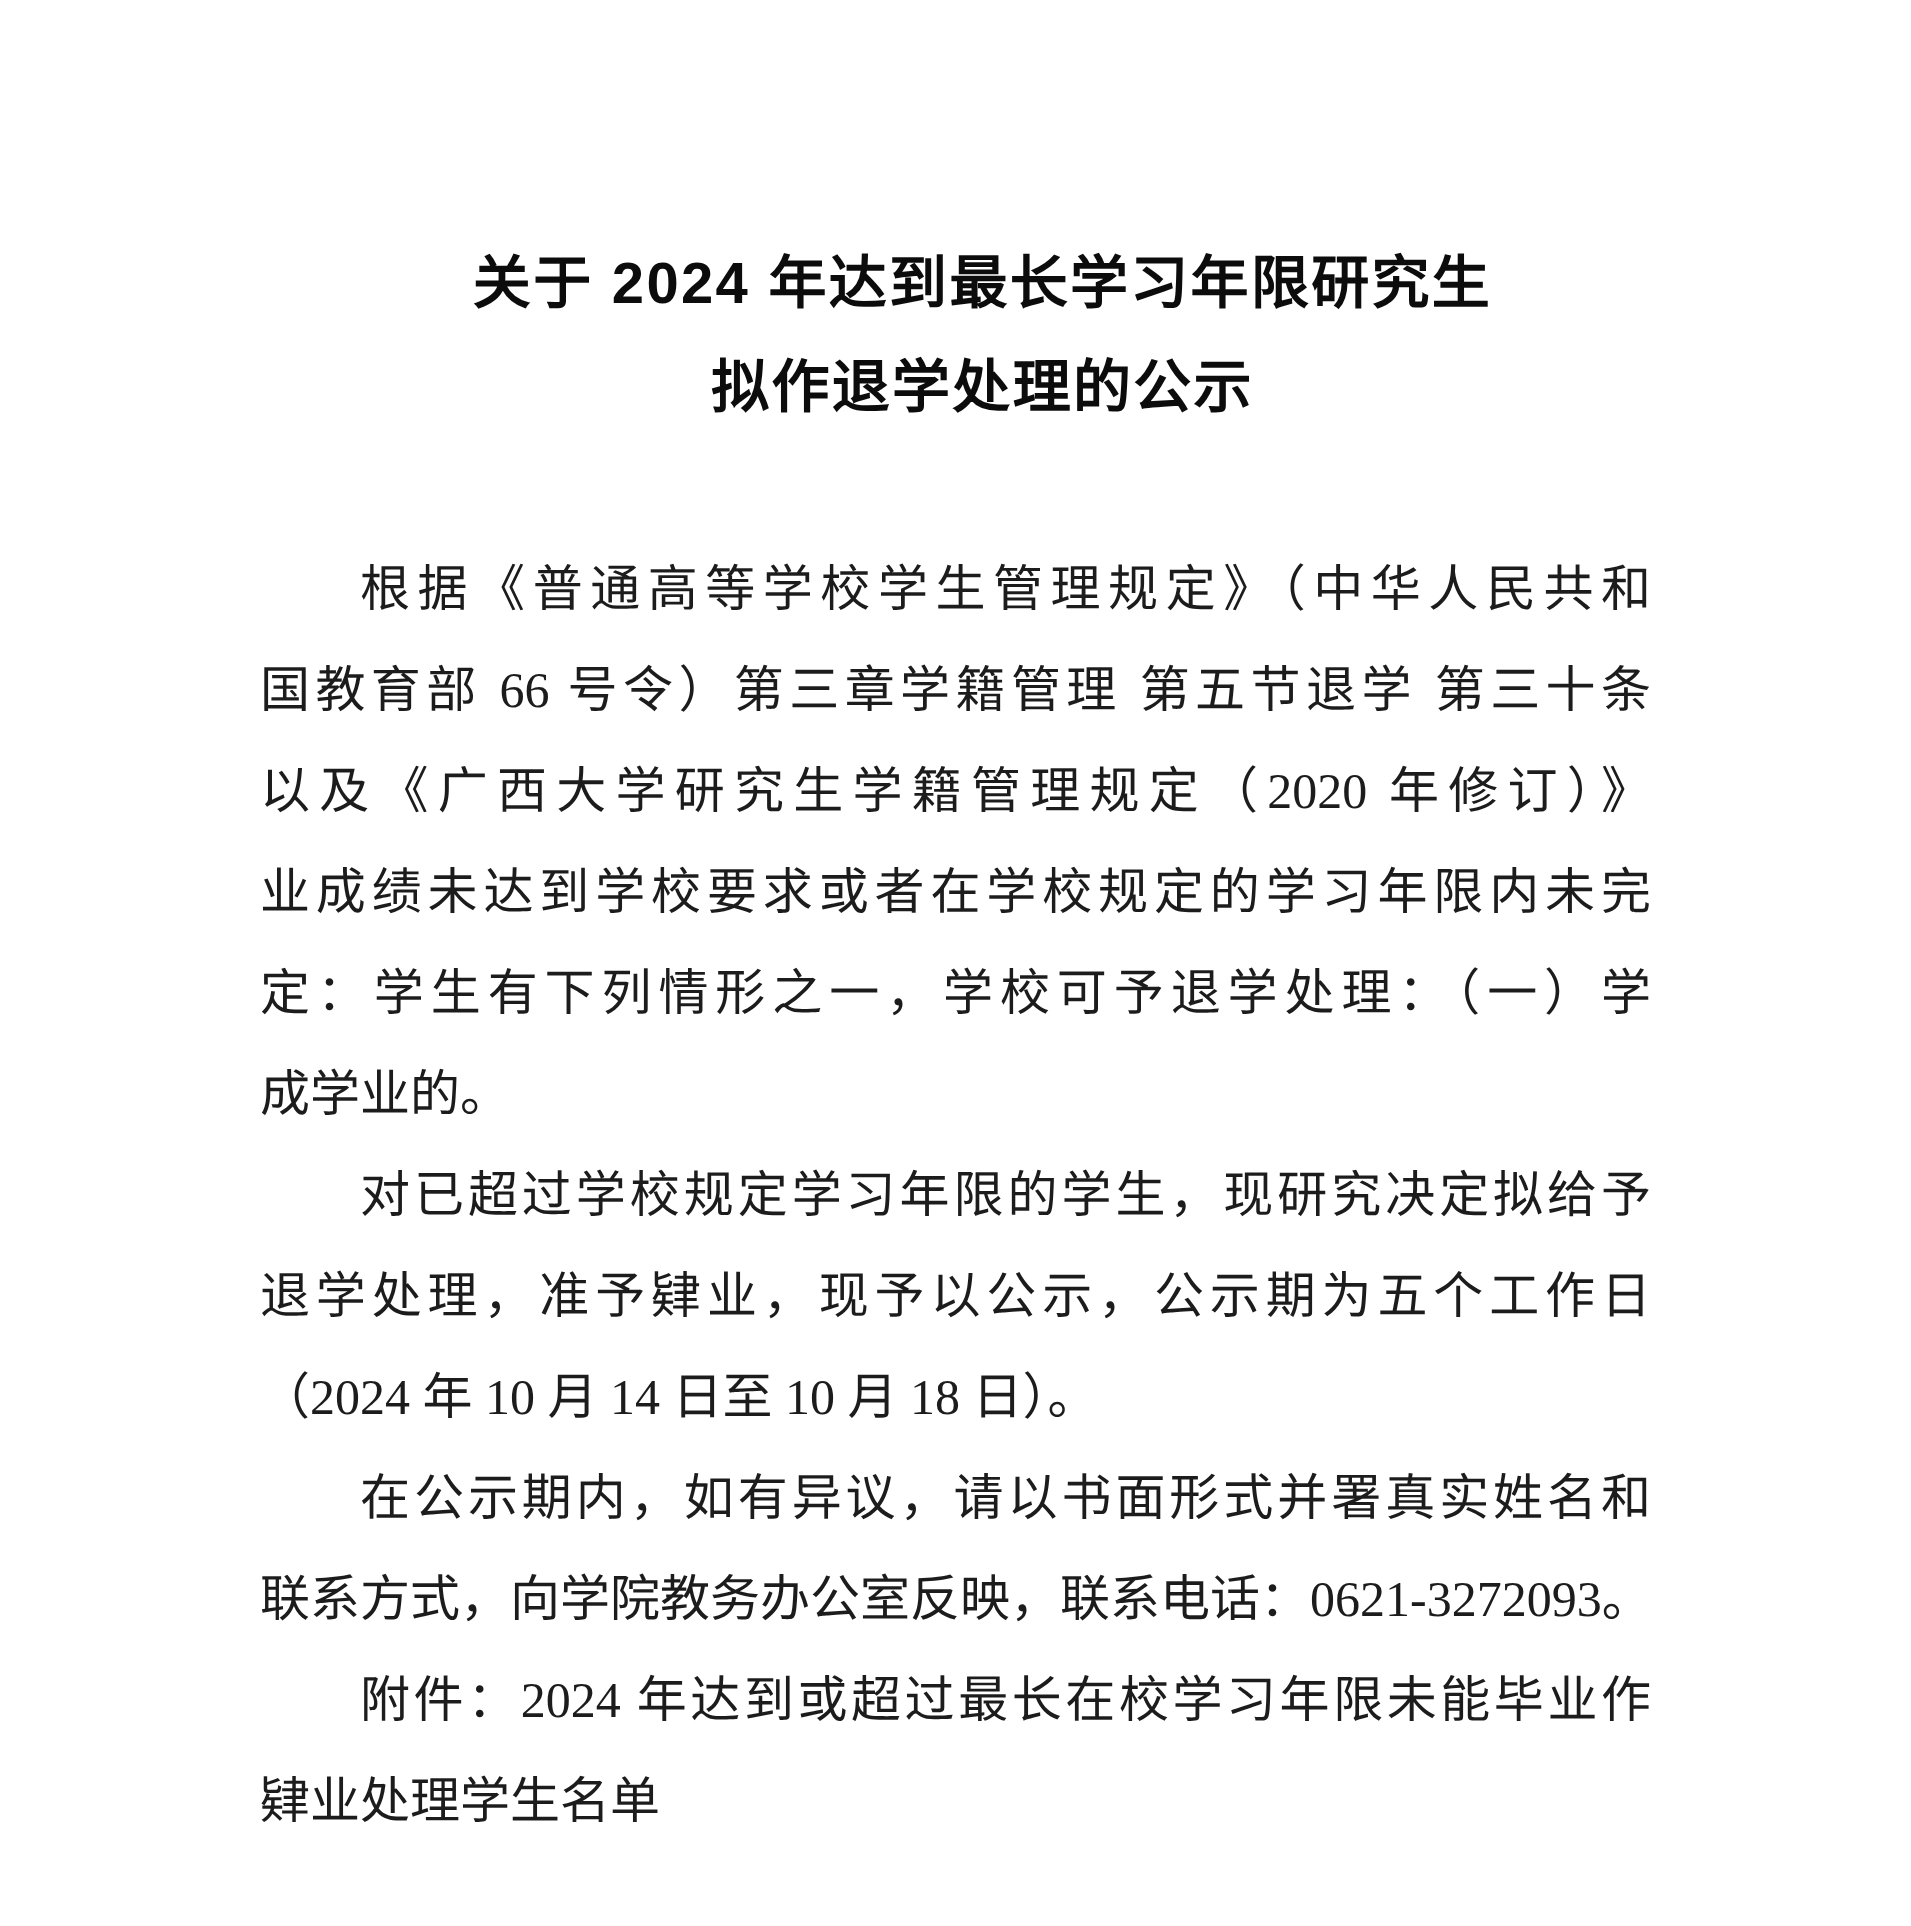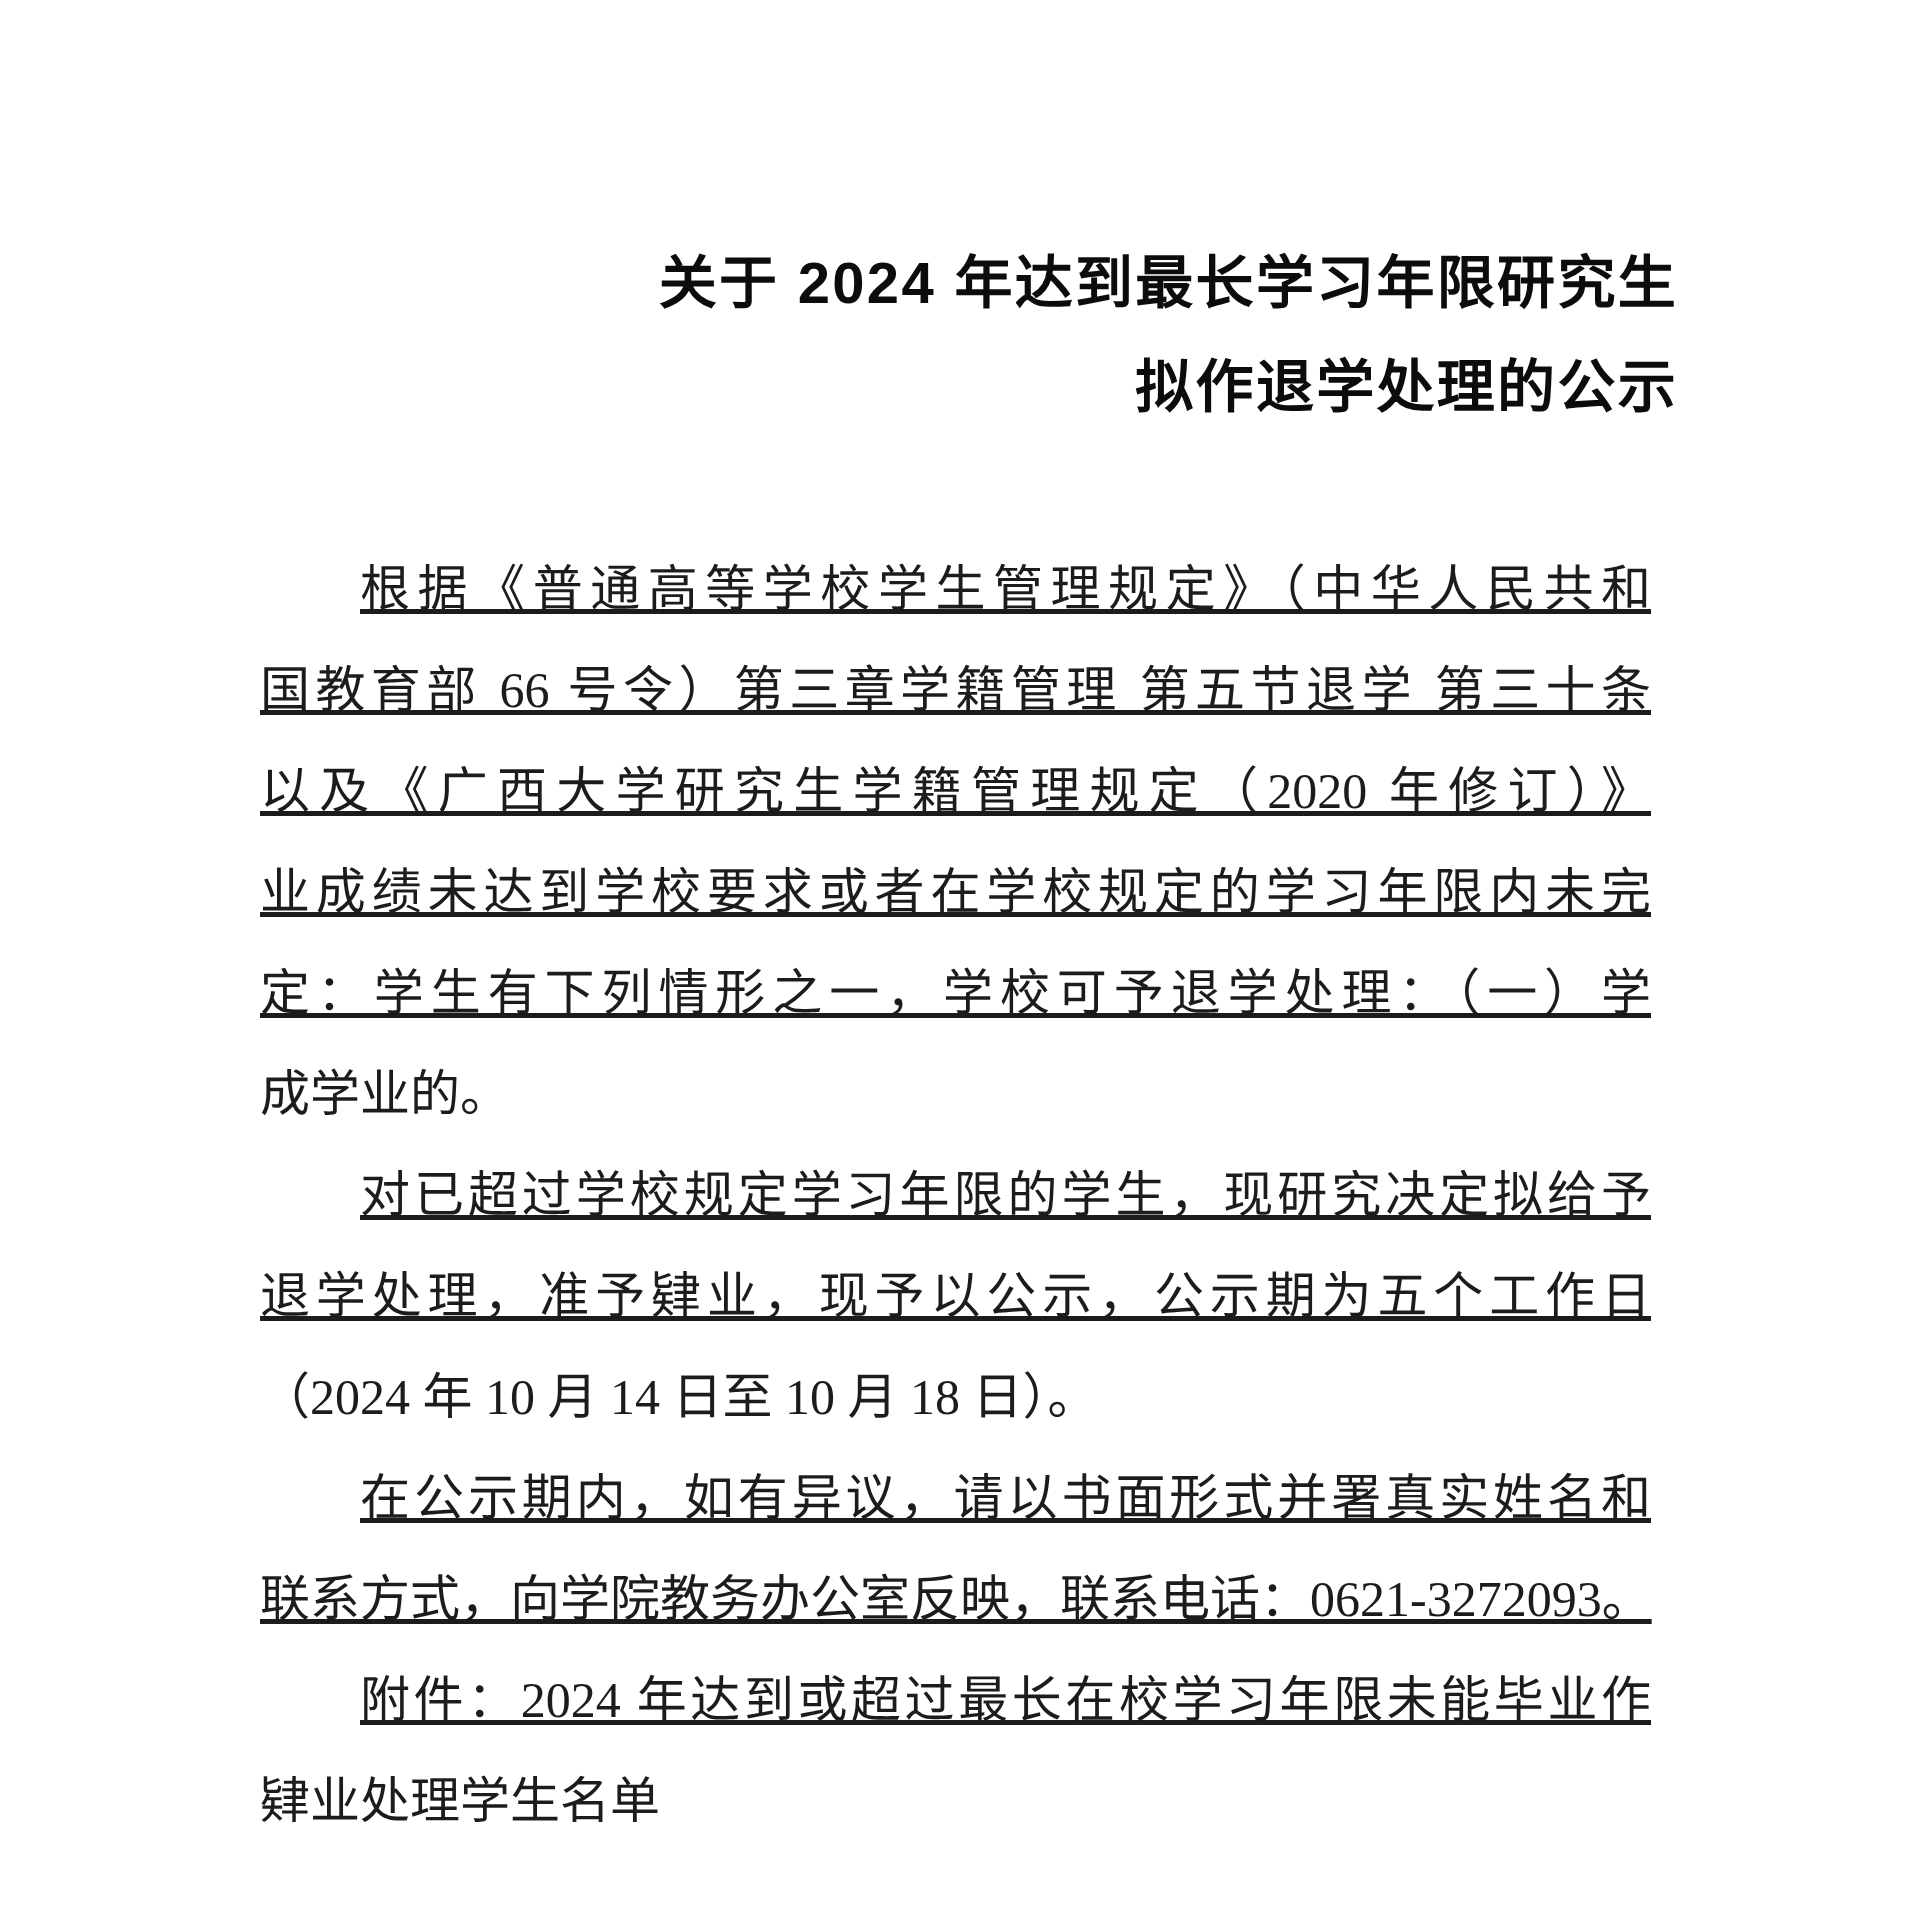--- a/index.html
+++ b/index.html
@@ -14,21 +14,21 @@
     background: #ffffff;
     overflow: hidden;
     font-family: "Liberation Serif", serif;
   }
   .title-block {
     position: absolute;
     left: 260px;
     top: 231px;
     width: 1391px;
     transform: translateX(27px);
-    text-align: right;
+    text-align: center;
     font-family: "Liberation Sans", sans-serif;
     font-weight: 700;
     font-size: 58px;
     line-height: 104px;
     color: #0c0c0c;
     letter-spacing: 2.3px;
     white-space: nowrap;
   }
   .body-block {
     position: absolute;
@@ -39,21 +39,20 @@
     line-height: 101px;
     color: #1c1c1c;
   }
   .line {
     white-space: nowrap;
   }
   
   .line.fill {
     text-align: justify;
     text-align-last: justify;
-    text-decoration: underline;
   }
   
   .line.end {
     text-align: center;
     text-align-last: left;
   }
   
   .line.indent {
     padding-left: 100px;
   }

